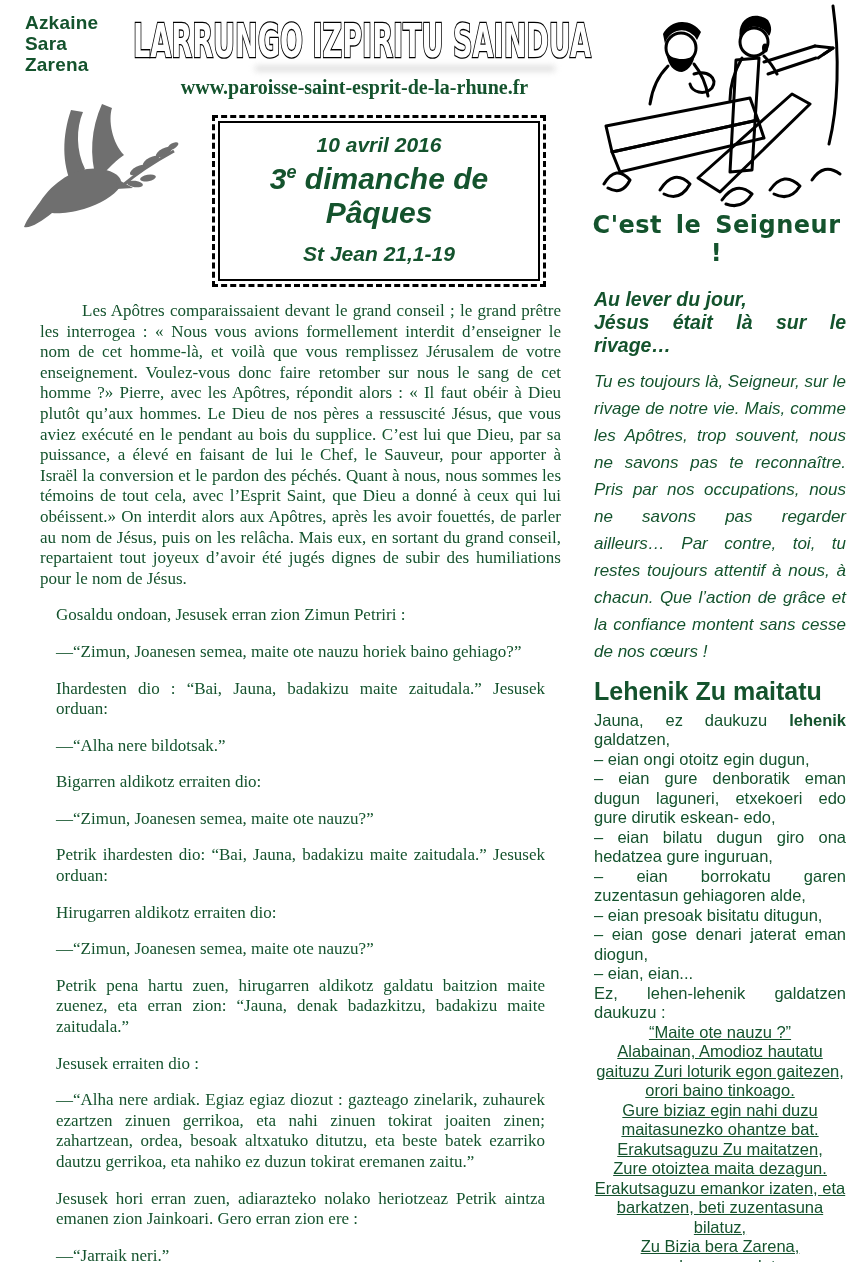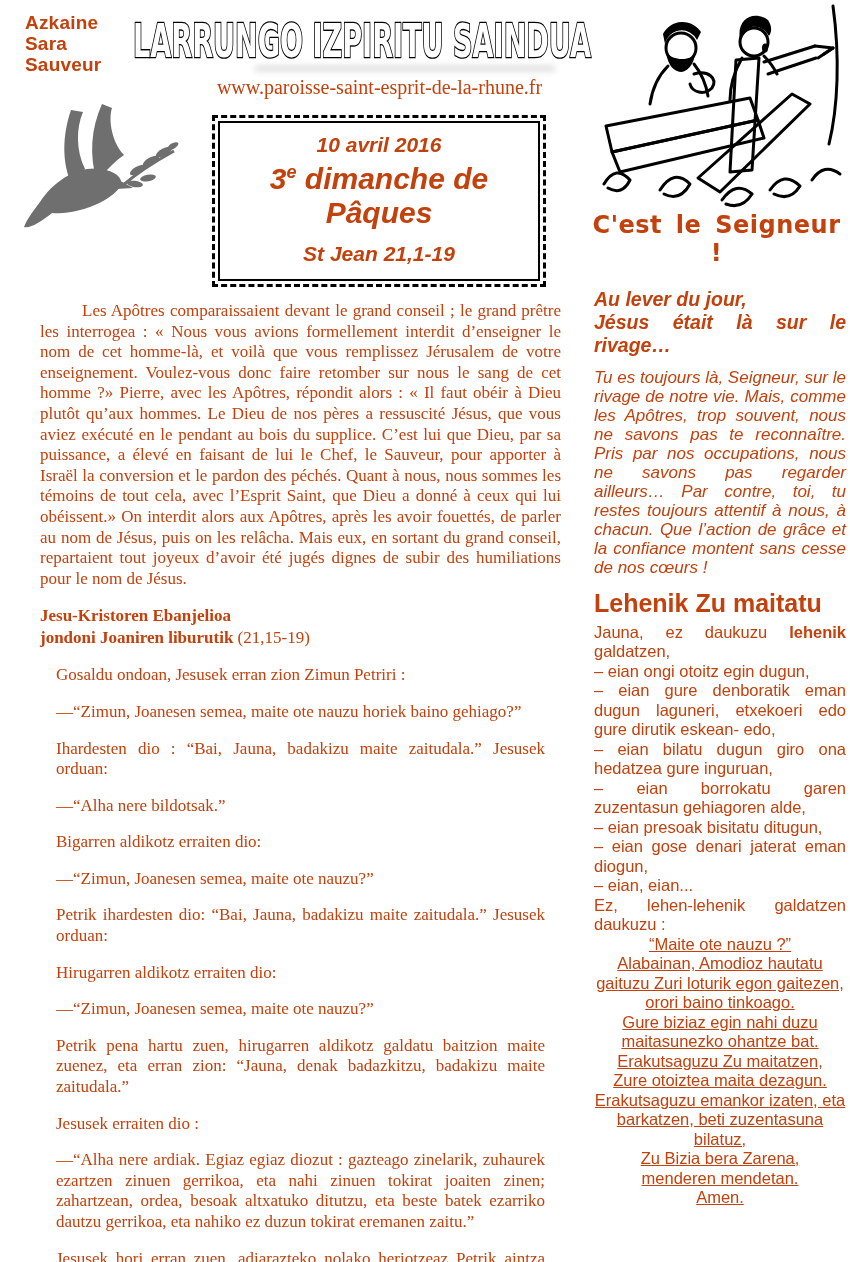--- a/index.html
+++ b/index.html
@@ -1,32 +1,32 @@
 <!DOCTYPE html>
 <html><head>
 <meta charset="utf-8">
 <style>
   html,body{margin:0;padding:0;background:#888;}
   .page{
     position:relative;width:850px;height:1262px;margin:0 auto;
-    background:#ffffff;color:#c2410c;overflow:hidden;
+    background:#ffffff;color:#14532d;overflow:hidden;
     font-family:"Liberation Serif","DejaVu Serif",serif;
   }
   
   .towns{
     position:absolute;left:25px;top:12px;
     font-family:"Liberation Sans","DejaVu Sans",sans-serif;
     font-weight:bold;font-size:19px;line-height:21px;letter-spacing:.2px;
   }
   .masthead{position:absolute;left:130px;top:8px;width:465px;}
   .scan-smudge{position:absolute;left:255px;top:66px;width:300px;height:5px;
     background:#b9b9b9;filter:blur(3px);opacity:.55;}
   .site-url{
-    position:absolute;left:147px;top:76px;width:465px;text-align:center;
-    font-weight:normal;font-size:20px;
+    position:absolute;left:122px;top:76px;width:465px;text-align:center;
+    font-weight:bold;font-size:20px;
   }
   .datebox{
     position:absolute;left:212px;top:115px;width:334px;
     border:3px dashed #000;padding:3px;background:#fff;box-sizing:border-box;font-style:italic;
   }
   .datebox-inner{
     border:2px solid #000;text-align:center;
     font-family:"Liberation Sans","DejaVu Sans",sans-serif;font-weight:bold;
     padding:10px 6px 13px;
   }
@@ -50,36 +50,36 @@
   .gospel{margin-top:9px;}
   .gospel p{margin:16px;text-align:justify;}
   
   .colR{
     position:absolute;left:594px;top:288px;width:252px;
     font-family:"Liberation Sans","DejaVu Sans",sans-serif;
     font-size:16.5px;line-height:19.5px;
   }
   .med-head{font-weight:bold;font-style:italic;font-size:19.5px;line-height:23px;}
   .med-head div:nth-child(2){text-align:justify;text-align-last:justify;}
-  .med-body{margin-top:11px;font-style:italic;font-size:17px;line-height:19px;text-align:justify;}
+  .med-body{margin-top:11px;font-style:italic;font-size:17px;line-height:27px;text-align:justify;}
   .prayer-head{margin-top:0;font-weight:bold;font-size:25px;}
   .prayer{margin-top:9px;}
   .prayer p{margin:0;text-align:justify;}
   .prayer .b{font-weight:bold;}
   .prayer-lines div{text-align:center;text-decoration:underline;}
 </style>
 </head>
 <body>
 
 <div class="page">
 
   <div class="towns">
       <div>Azkaine</div>
       <div>Sara</div>
-      <div>Sauveur</div>
+      <div>Zarena</div>
     </div>
 
   <div class="masthead">
     <svg width="465" height="64" viewBox="0 0 465 64">
       <text x="232" y="49" text-anchor="middle" textLength="458" lengthAdjust="spacingAndGlyphs" font-family="DejaVu Sans, sans-serif" font-size="47" font-weight="bold" fill="#ffffff" stroke="#000000" stroke-width="2.6" paint-order="stroke">LARRUNGO IZPIRITU SAINDUA</text>
     </svg>
   </div>
   <div class="scan-smudge"></div>
 
   <div class="site-url">www.paroisse-saint-esprit-de-la-rhune.fr</div>
@@ -136,24 +136,20 @@
     <circle cx="152" cy="40" r="14" fill="#fff" stroke="#000" stroke-width="3"></circle>
     <path d="M138,38 C134,16 152,8 166,18 C170,24 170,30 167,34 C160,22 146,22 141,32 Z" fill="#000"></path>
     <ellipse cx="163" cy="46" rx="3" ry="4.5" fill="#000"></ellipse>
   </svg>
 
   <div class="boat-caption">C'est le Seigneur !</div>
 
   <div class="colL">
     <p class="reading-body">Les Apôtres comparaissaient devant le grand conseil ; le grand prêtre les interrogea : « Nous vous avions formellement interdit d’enseigner le nom de cet homme-là, et voilà que vous remplissez Jérusalem de votre enseignement. Voulez-vous donc faire retomber sur nous le sang de cet homme ?» Pierre, avec les Apôtres, répondit alors : « Il faut obéir à Dieu plutôt qu’aux hommes. Le Dieu de nos pères a ressuscité Jésus, que vous aviez exécuté en le pendant au bois du supplice. C’est lui que Dieu, par sa puissance, a élevé en faisant de lui le Chef, le Sauveur, pour apporter à Israël la conversion et le pardon des péchés. Quant à nous, nous sommes les témoins de tout cela, avec l’Esprit Saint, que Dieu a donné à ceux qui lui obéissent.» On interdit alors aux Apôtres, après les avoir fouettés, de parler au nom de Jésus, puis on les relâcha. Mais eux, en sortant du grand conseil, repartaient tout joyeux d’avoir été jugés dignes de subir des humiliations pour le nom de Jésus.</p>
 
-    <div class="gospel-head">
-      <div>Jesu-Kristoren Ebanjelioa</div>
-      <div><span>jondoni Joaniren liburutik</span><span class="ref"> (21,15-19)</span></div>
-    </div>
 
     <div class="gospel">
         <p>Gosaldu ondoan, Jesusek erran zion Zimun Petriri :</p>
         <p>—“Zimun, Joanesen semea, maite ote nauzu horiek baino gehiago?”</p>
         <p>Ihardesten dio : “Bai, Jauna, badakizu maite zaitudala.” Jesusek orduan:</p>
         <p>—“Alha nere bildotsak.”</p>
         <p>Bigarren aldikotz erraiten dio:</p>
         <p>—“Zimun, Joanesen semea, maite ote nauzu?”</p>
         <p>Petrik ihardesten dio: “Bai, Jauna, badakizu maite zaitudala.” Jesusek orduan:</p>
         <p>Hirugarren aldikotz erraiten dio:</p>

